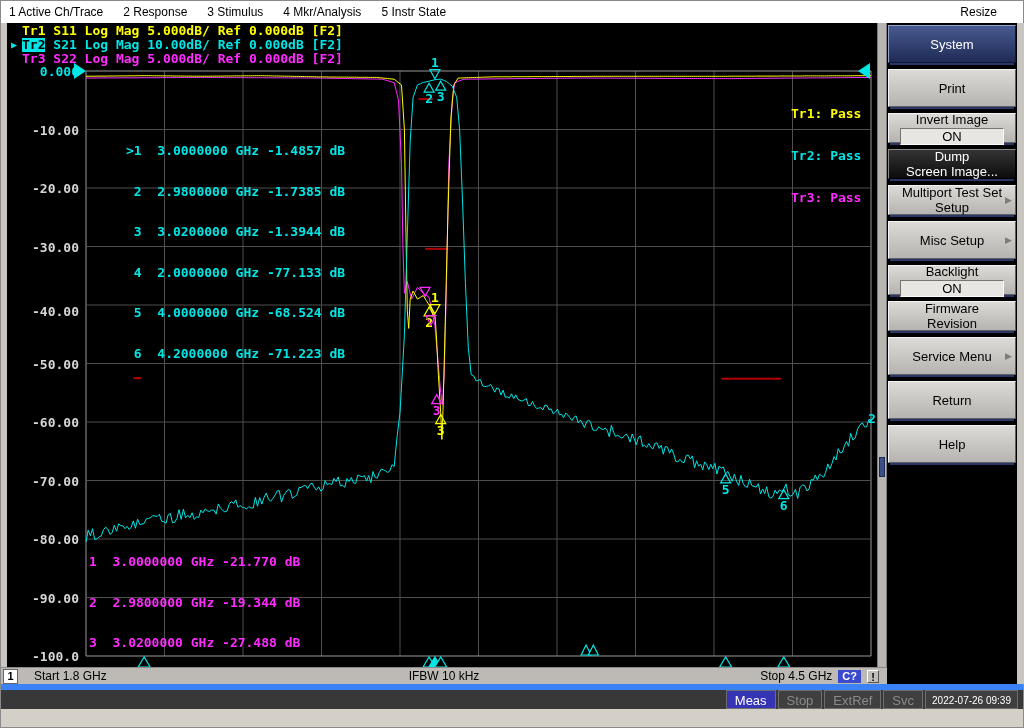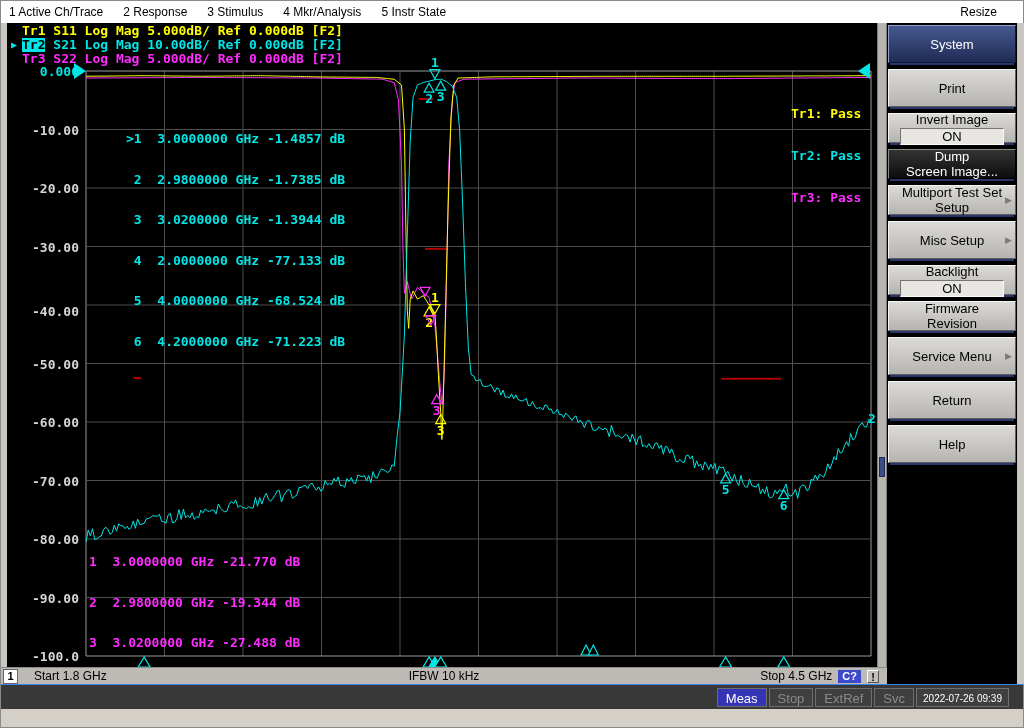--- a/index.html
+++ b/index.html
@@ -27,37 +27,37 @@
   .skey .arr{position:absolute;right:3px;top:50%;transform:translateY(-50%);color:#7d7b78;font-size:9px;}
   
   .mono{font-family:"DejaVu Sans Mono",monospace;font-weight:bold;}
   .c-yel{color:var(--yellow);} .c-cyn{color:var(--cyan);} .c-mag{color:var(--magenta);}
   .trh{position:absolute;left:4px;top:1px;font-family:"DejaVu Sans Mono",monospace;font-weight:bold;font-size:13px;line-height:14px;}
   .trh-row{display:flex;white-space:pre;}
   .trh-arrow{width:11px;font-size:10px;line-height:14px;color:var(--cyan);}
   .trh-tok.hl{background:var(--cyan);color:#000;}
   .passbox{position:absolute;left:784px;top:56px;font-size:13px;line-height:14px;white-space:pre;}
   .mtable{position:absolute;font-size:13px;line-height:13.5px;white-space:pre;}
-  .mt-tr2{left:119px;top:82px;}
+  .mt-tr2{left:119px;top:94px;}
   .mt-tr3{left:82px;top:505px;}
   .mt-tr1{left:82px;top:551px;}
   .ylab{position:absolute;left:2px;width:70px;text-align:right;font-size:13px;color:#d6d6d6;}
   .ylab.ref{color:var(--cyan);}
   #plot{position:absolute;left:0;top:0;}
   .status-strip{position:absolute;left:0;top:644px;width:886px;height:17px;background:#bdbab6;border-top:1px solid #8a8a8a;
     box-sizing:border-box;display:flex;align-items:center;font-size:12px;color:#000;}
   .chbox{display:inline-block;width:13px;height:13px;margin-left:2px;background:#fff;border:1px solid #666;
     font-size:11px;font-weight:bold;text-align:center;line-height:13px;}
   .s-start{margin-left:16px;}
   .s-ifbw{position:absolute;left:50%;transform:translateX(-50%);text-align:right;}
   .s-right{margin-left:auto;margin-right:8px;display:flex;align-items:center;gap:6px;}
   .cal{background:#3b49cc;color:#fff;font-weight:bold;font-size:11px;padding:0 4px;height:13px;line-height:13px;}
   .warn{width:12px;height:13px;background:#c2bfbb;border:1px solid;border-color:#fff #555 #555 #fff;
     font-size:11px;font-weight:bold;text-align:center;line-height:12px;box-sizing:border-box;}
-  .bottombar{height:25px;background:#383838;border-top:1px solid #3b82f6;display:flex;justify-content:flex-end;align-items:center;gap:2px;padding-right:14px;box-sizing:border-box;}
+  .bottombar{height:25px;background:#383838;border-top:6px solid #3b82f6;display:flex;justify-content:flex-end;align-items:center;gap:2px;padding-right:5px;box-sizing:border-box;}
   .bb{height:19px;line-height:19px;padding:0 8px;font-size:13px;background:#3f3f3f;border:1px solid #6e6e6e;box-sizing:border-box;}
   .bb.meas{background:#3434b4;color:#fff;}
   .bb.dim{color:#8a8a8a;}
   .bb.date{color:#fff;font-size:10px;padding:0 6px;}
 </style>
 </head>
 <body>
 
 <div class="window">
   <div class="menubar">

